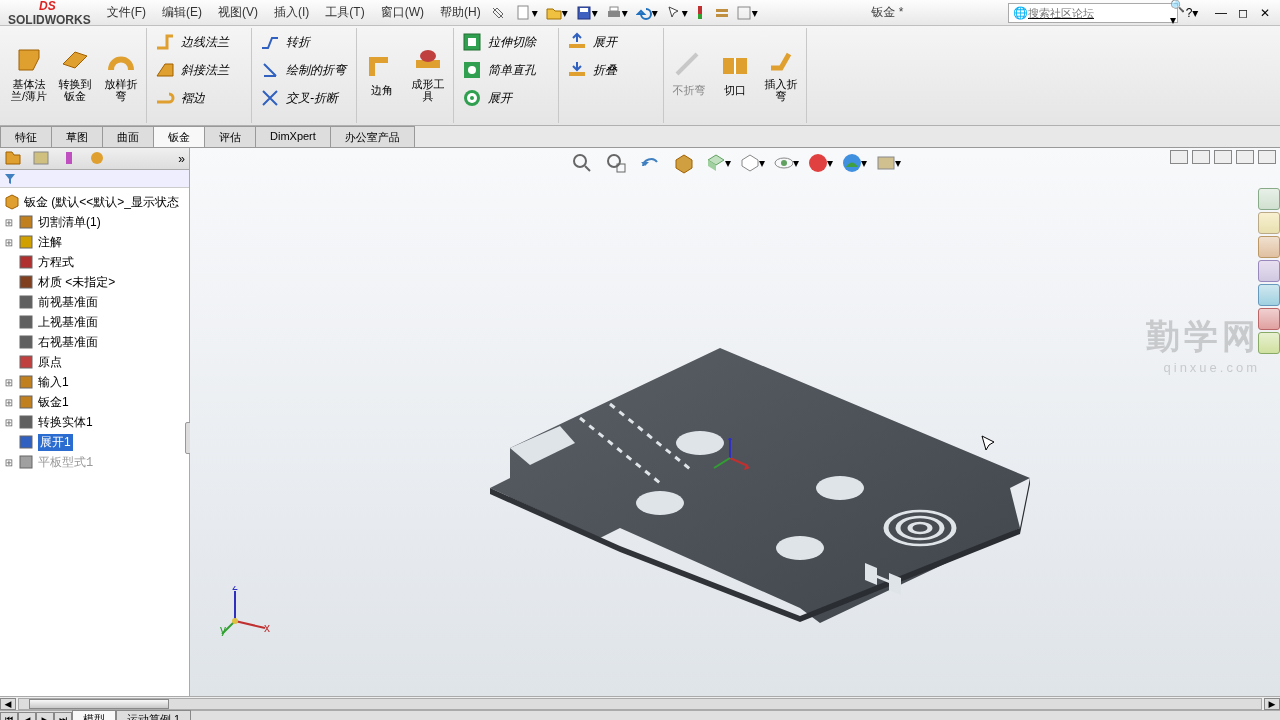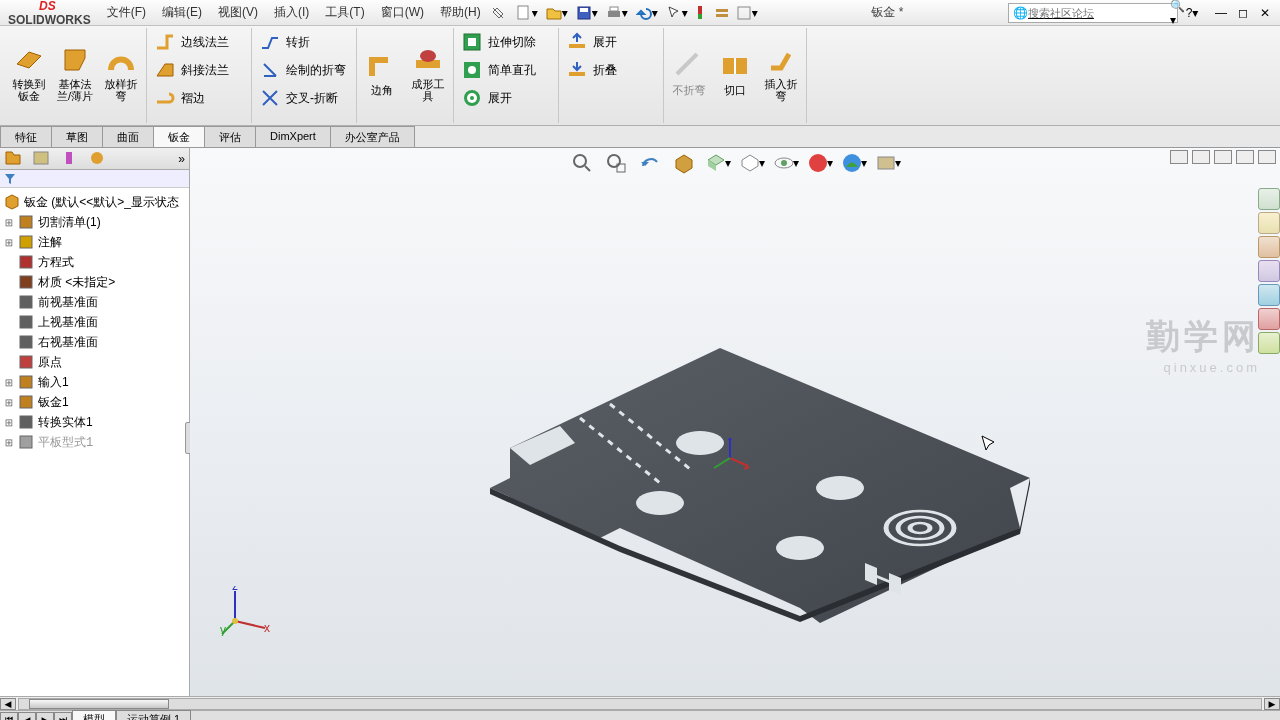--- a/index.html
+++ b/index.html
@@ -19,21 +19,21 @@
 .search-box input { border: none; outline: none; flex: 1; font-size: 11px; text-decoration: underline; }
 .win-controls { display: flex; gap: 4px; padding: 0 6px; }
 
 
 .ribbon { height: 100px; background: linear-gradient(#f5f5f5, #e5e5e5); border-bottom: 1px solid #b0b0b0; display: flex; padding: 2px 4px; }
 .ribbon-group { display: flex; flex-direction: column; border-right: 1px solid #c8c8c8; padding: 0 4px; justify-content: flex-start; }
 .ribbon-row { display: flex; align-items: center; gap: 4px; }
 .big-btn { display: flex; flex-direction: column; align-items: center; width: 42px; height: 90px; justify-content: center; gap: 2px; cursor: pointer; padding: 2px; }
 .big-btn .bicon { width: 32px; height: 32px; }
 .big-btn .blabel { font-size: 11px; text-align: center; line-height: 1.1; }
-.small-btn { display: flex; align-items: center; gap: 6px; height: 28px; padding: 0 4px; cursor: pointer; width: 96px; }
+.small-btn { display: flex; align-items: center; gap: 6px; height: 28px; padding: 0 4px; cursor: pointer; width: 96px; font-style: italic; }
 .small-btn .sicon { width: 20px; height: 20px; display: flex; align-items: center; justify-content: center; }
 .small-btn .slabel { font-size: 12px; }
 .disabled { opacity: 0.45; }
 
 
 .cmd-tabs { height: 22px; background: #e8e8e8; display: flex; border-bottom: 1px solid #999; }
 .cmd-tab { padding: 3px 14px; border: 1px solid #999; border-bottom: none; background: #ddd; margin-right: -1px; cursor: pointer; font-size: 11px; }
 .cmd-tab.active { background: #f8f8f8; }
 
 
@@ -164,29 +164,29 @@
     <div class="ticon">◻</div>
     <div class="ticon">✕</div>
   </div>
 </div>
 
 <div class="ribbon">
   <div class="ribbon-group">
     <div class="ribbon-row">
       <div class="big-btn">
         <svg class="bicon">
+            <path d="M6 6h20v8l-6 12H6z" fill="#e0a030" stroke="#a06000"></path>
+          </svg>
+        <span class="blabel">基体法兰/薄片</span>
+      </div>
+      <div class="big-btn">
+        <svg class="bicon">
             <path d="M4 20L16 8l12 4-12 12z" fill="#e0a030" stroke="#a06000"></path>
           </svg>
         <span class="blabel">转换到钣金</span>
-      </div>
-      <div class="big-btn">
-        <svg class="bicon">
-            <path d="M6 6h20v8l-6 12H6z" fill="#e0a030" stroke="#a06000"></path>
-          </svg>
-        <span class="blabel">基体法兰/薄片</span>
       </div>
       <div class="big-btn">
         <svg class="bicon">
             <path d="M6 26c0-14 20-14 20 0" fill="none" stroke="#e0a030" stroke-width="6"></path>
           </svg>
         <span class="blabel">放样折弯</span>
       </div>
     </div>
   </div>
   <div class="ribbon-group">
@@ -467,20 +467,29 @@
             <span class="tlabel">钣金1</span>
           </div>
           <div class="tree-item">
             <span class="exp">⊞</span>
             <span class="ticon2">
               <svg width="14" height="14">
                 <rect x="1" y="1" width="12" height="12" fill="#606060" stroke="#666"></rect>
               </svg>
             </span>
             <span class="tlabel">转换实体1</span>
+          </div>
+          <div class="tree-item selected">
+            <span class="exp"></span>
+            <span class="ticon2">
+              <svg width="14" height="14">
+                <rect x="1" y="1" width="12" height="12" fill="#3060c0" stroke="#666"></rect>
+              </svg>
+            </span>
+            <span class="tlabel">展开1</span>
           </div>
           <div class="tree-item grey">
             <span class="exp">⊞</span>
             <span class="ticon2">
               <svg width="14" height="14">
                 <rect x="1" y="1" width="12" height="12" fill="#a0a0a0" stroke="#666"></rect>
               </svg>
             </span>
             <span class="tlabel">平板型式1</span>
           </div>

